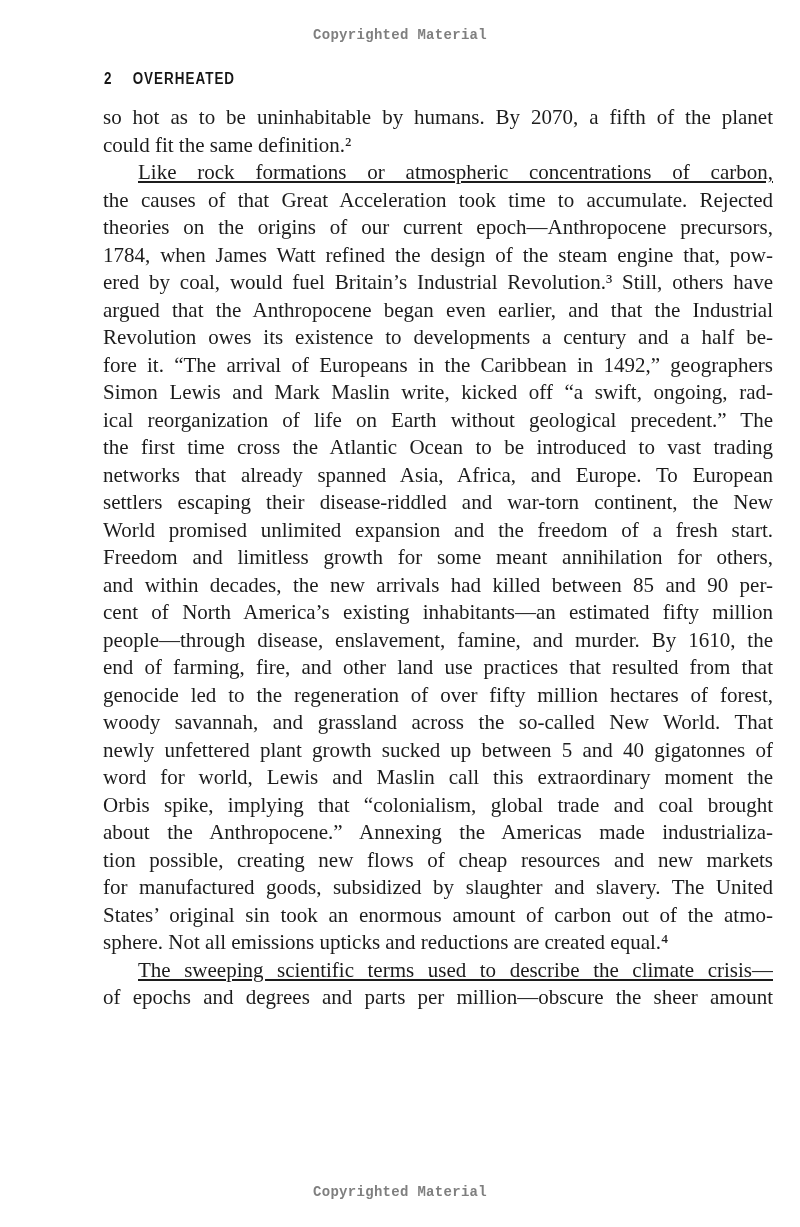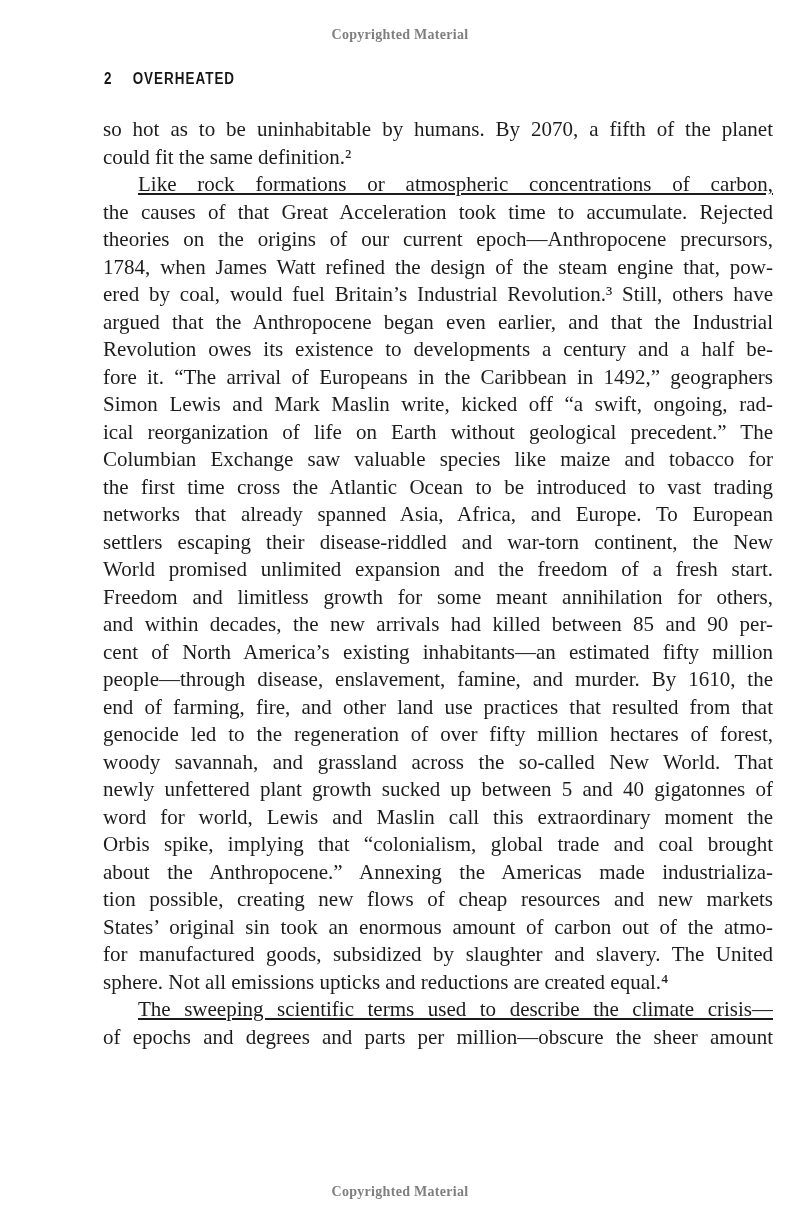--- a/index.html
+++ b/index.html
@@ -12,21 +12,21 @@
     width: 800px;
     height: 1227px;
     background: #ffffff;
     overflow: hidden;
   }
   .watermark {
     position: absolute;
     left: 0;
     width: 800px;
     text-align: center;
-    font-family: Liberation Serif, serif;
+    font-family: Liberation Mono, monospace;
     font-weight: 700;
     font-size: 14px;
     letter-spacing: 0.3px;
     color: #7f7f7f;
   }
   .wm-top { top: 27px; }
   .wm-bottom { top: 1184px; }
 
   .page-header {
     position: absolute;
@@ -40,21 +40,21 @@
     color: #161616;
     white-space: nowrap;
     transform: scaleX(0.84);
     transform-origin: left top;
   }
   .pagenum { display: inline-block; margin-right: 24px; }
 
   .body-text {
     position: absolute;
     left: 103px;
-    top: 116px;
+    top: 104px;
     width: 670px;
     font-family: "Liberation Serif", "DejaVu Serif", serif;
     font-size: 21px;
     color: #1c1c1c;
   }
   .line {
     height: 27.5px;
     line-height: 27.5px;
     overflow: hidden;
     text-align: justify;
@@ -87,39 +87,38 @@
       <div class="line indent">Like rock formations or atmospheric concentrations of carbon,</div>
       <div class="line">the causes of that Great Acceleration took time to accumulate. Rejected</div>
       <div class="line">theories on the origins of our current epoch—Anthropocene precursors,</div>
       <div class="line">1784, when James Watt refined the design of the steam engine that, pow-</div>
       <div class="line">ered by coal, would fuel Britain’s Industrial Revolution.³ Still, others have</div>
       <div class="line">argued that the Anthropocene began even earlier, and that the Industrial</div>
       <div class="line">Revolution owes its existence to developments a century and a half be-</div>
       <div class="line">fore it. “The arrival of Europeans in the Caribbean in 1492,” geographers</div>
       <div class="line">Simon Lewis and Mark Maslin write, kicked off “a swift, ongoing, rad-</div>
       <div class="line">ical reorganization of life on Earth without geological precedent.” The</div>
-      <div class="line">Columbian Exchange saw valuable species like maize and tobacco for</div>
       <div class="line">the first time cross the Atlantic Ocean to be introduced to vast trading</div>
       <div class="line">networks that already spanned Asia, Africa, and Europe. To European</div>
       <div class="line">settlers escaping their disease-riddled and war-torn continent, the New</div>
       <div class="line">World promised unlimited expansion and the freedom of a fresh start.</div>
       <div class="line">Freedom and limitless growth for some meant annihilation for others,</div>
       <div class="line">and within decades, the new arrivals had killed between 85 and 90 per-</div>
       <div class="line">cent of North America’s existing inhabitants—an estimated fifty million</div>
       <div class="line">people—through disease, enslavement, famine, and murder. By 1610, the</div>
       <div class="line">end of farming, fire, and other land use practices that resulted from that</div>
       <div class="line">genocide led to the regeneration of over fifty million hectares of forest,</div>
       <div class="line">woody savannah, and grassland across the so-called New World. That</div>
       <div class="line">newly unfettered plant growth sucked up between 5 and 40 gigatonnes of</div>
       <div class="line">word for world, Lewis and Maslin call this extraordinary moment the</div>
       <div class="line">Orbis spike, implying that “colonialism, global trade and coal brought</div>
       <div class="line">about the Anthropocene.” Annexing the Americas made industrializa-</div>
       <div class="line">tion possible, creating new flows of cheap resources and new markets</div>
+      <div class="line">for manufactured goods, subsidized by slaughter and slavery. The United</div>
       <div class="line">States’ original sin took an enormous amount of carbon out of the atmo-</div>
-      <div class="line">for manufactured goods, subsidized by slaughter and slavery. The United</div>
       <div class="line end">sphere. Not all emissions upticks and reductions are created equal.⁴</div>
       <div class="line indent">The sweeping scientific terms used to describe the climate crisis—</div>
       <div class="line">of epochs and degrees and parts per million—obscure the sheer amount</div>
     </div>
 
   <div class="watermark wm-bottom" style="color: rgb(127, 127, 127);">Copyrighted Material</div>
 
 </div>
 
 </body></html>

